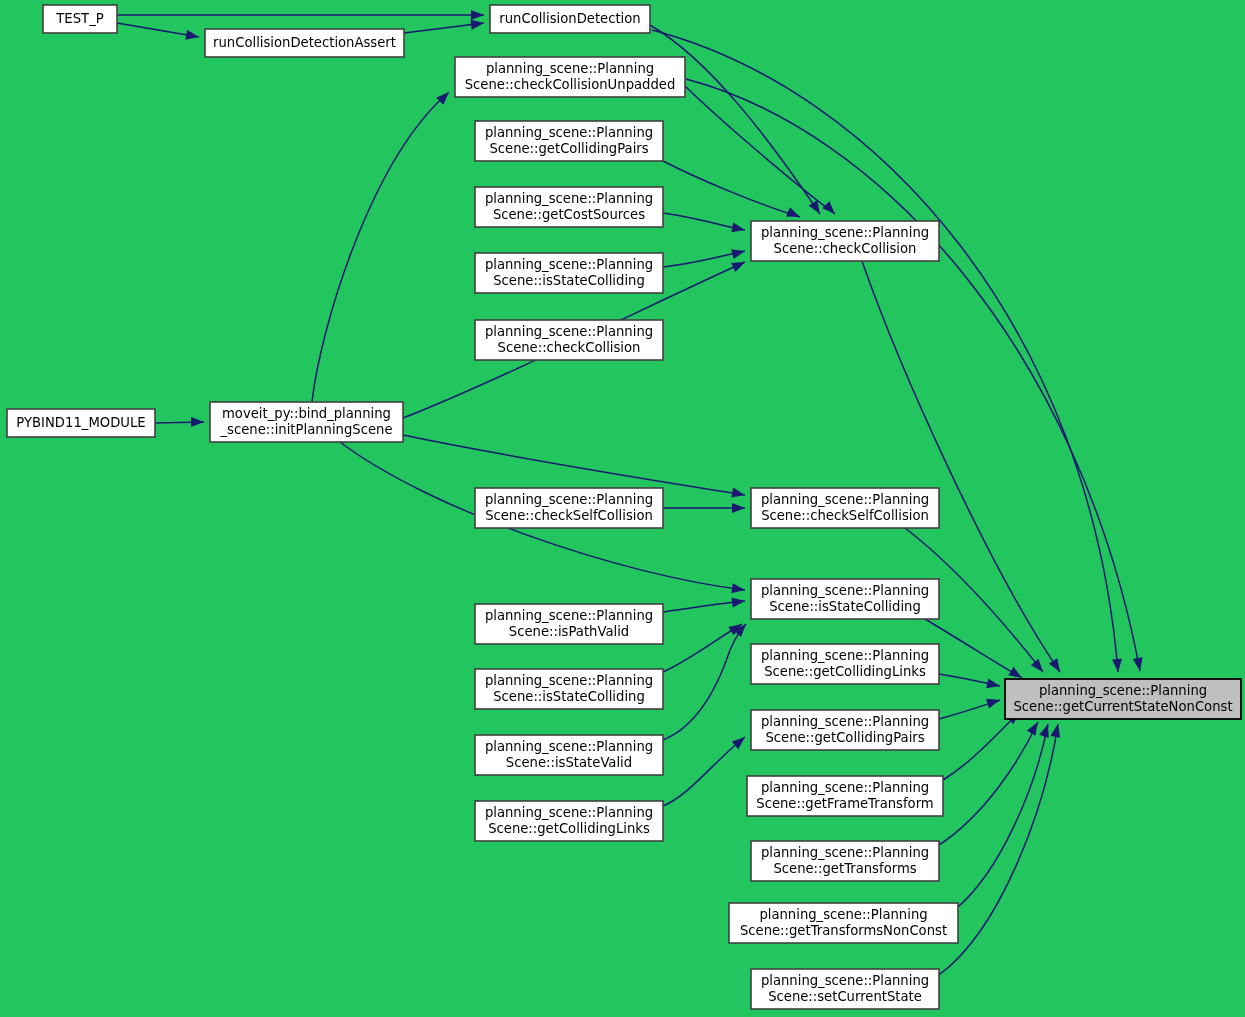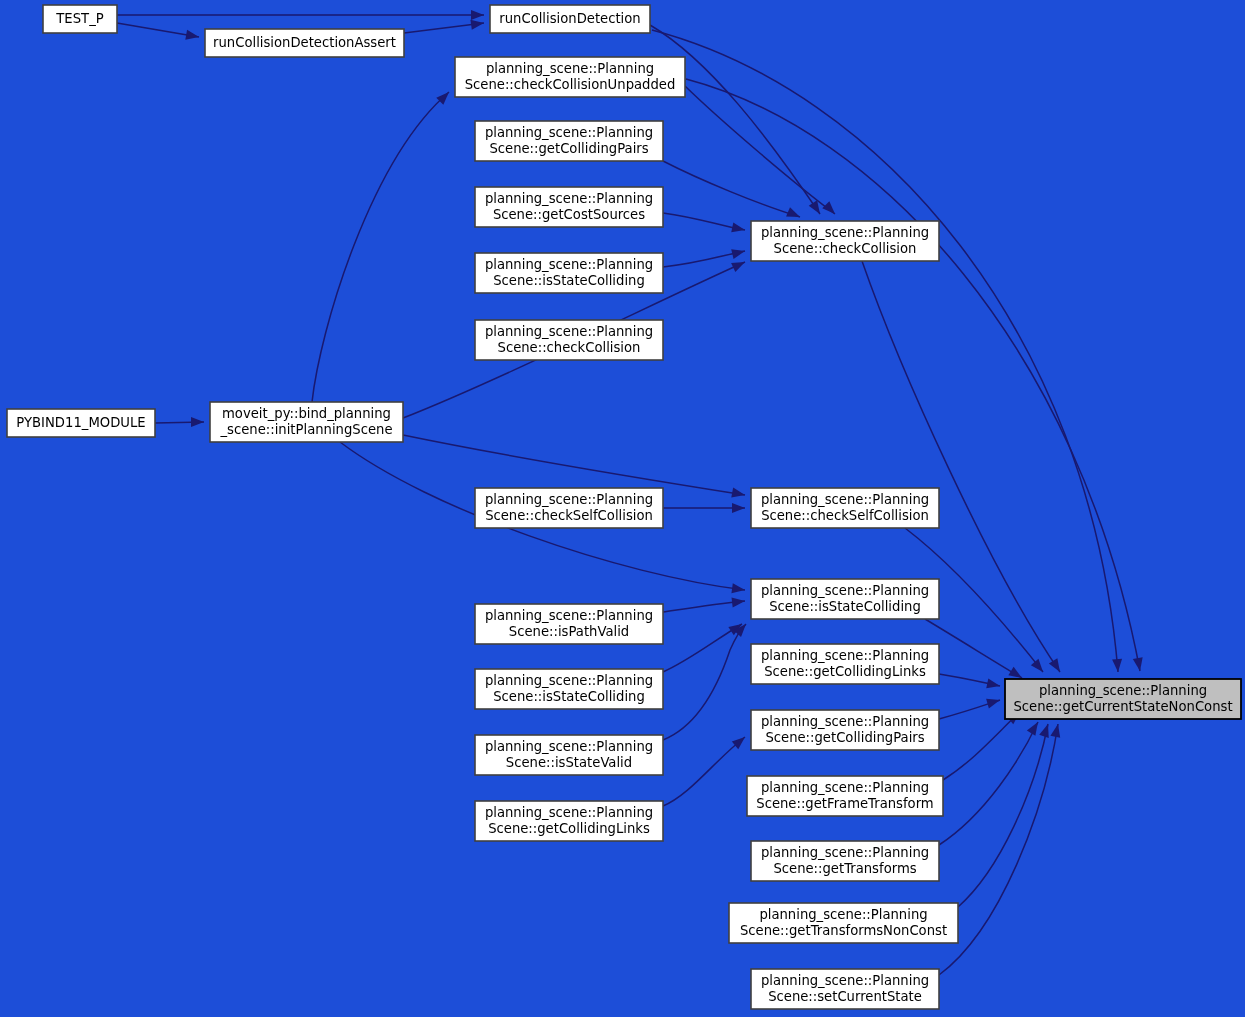--- a/index.html
+++ b/index.html
@@ -4,21 +4,21 @@
 <style>
   html, body {
     margin: 0;
     padding: 0;
     background: #ffffff;
   }
   #canvas-wrap {
     position: relative;
     width: 1245px;
     height: 1017px;
-    background: #1d4ed8;
+    background: #22c55e;
     overflow: hidden;
     font-family: "DejaVu Sans", sans-serif;
   }
   svg.graph {
     position: absolute;
     left: 0;
     top: 0;
     width: 1245px;
     height: 1017px;
     display: block;

